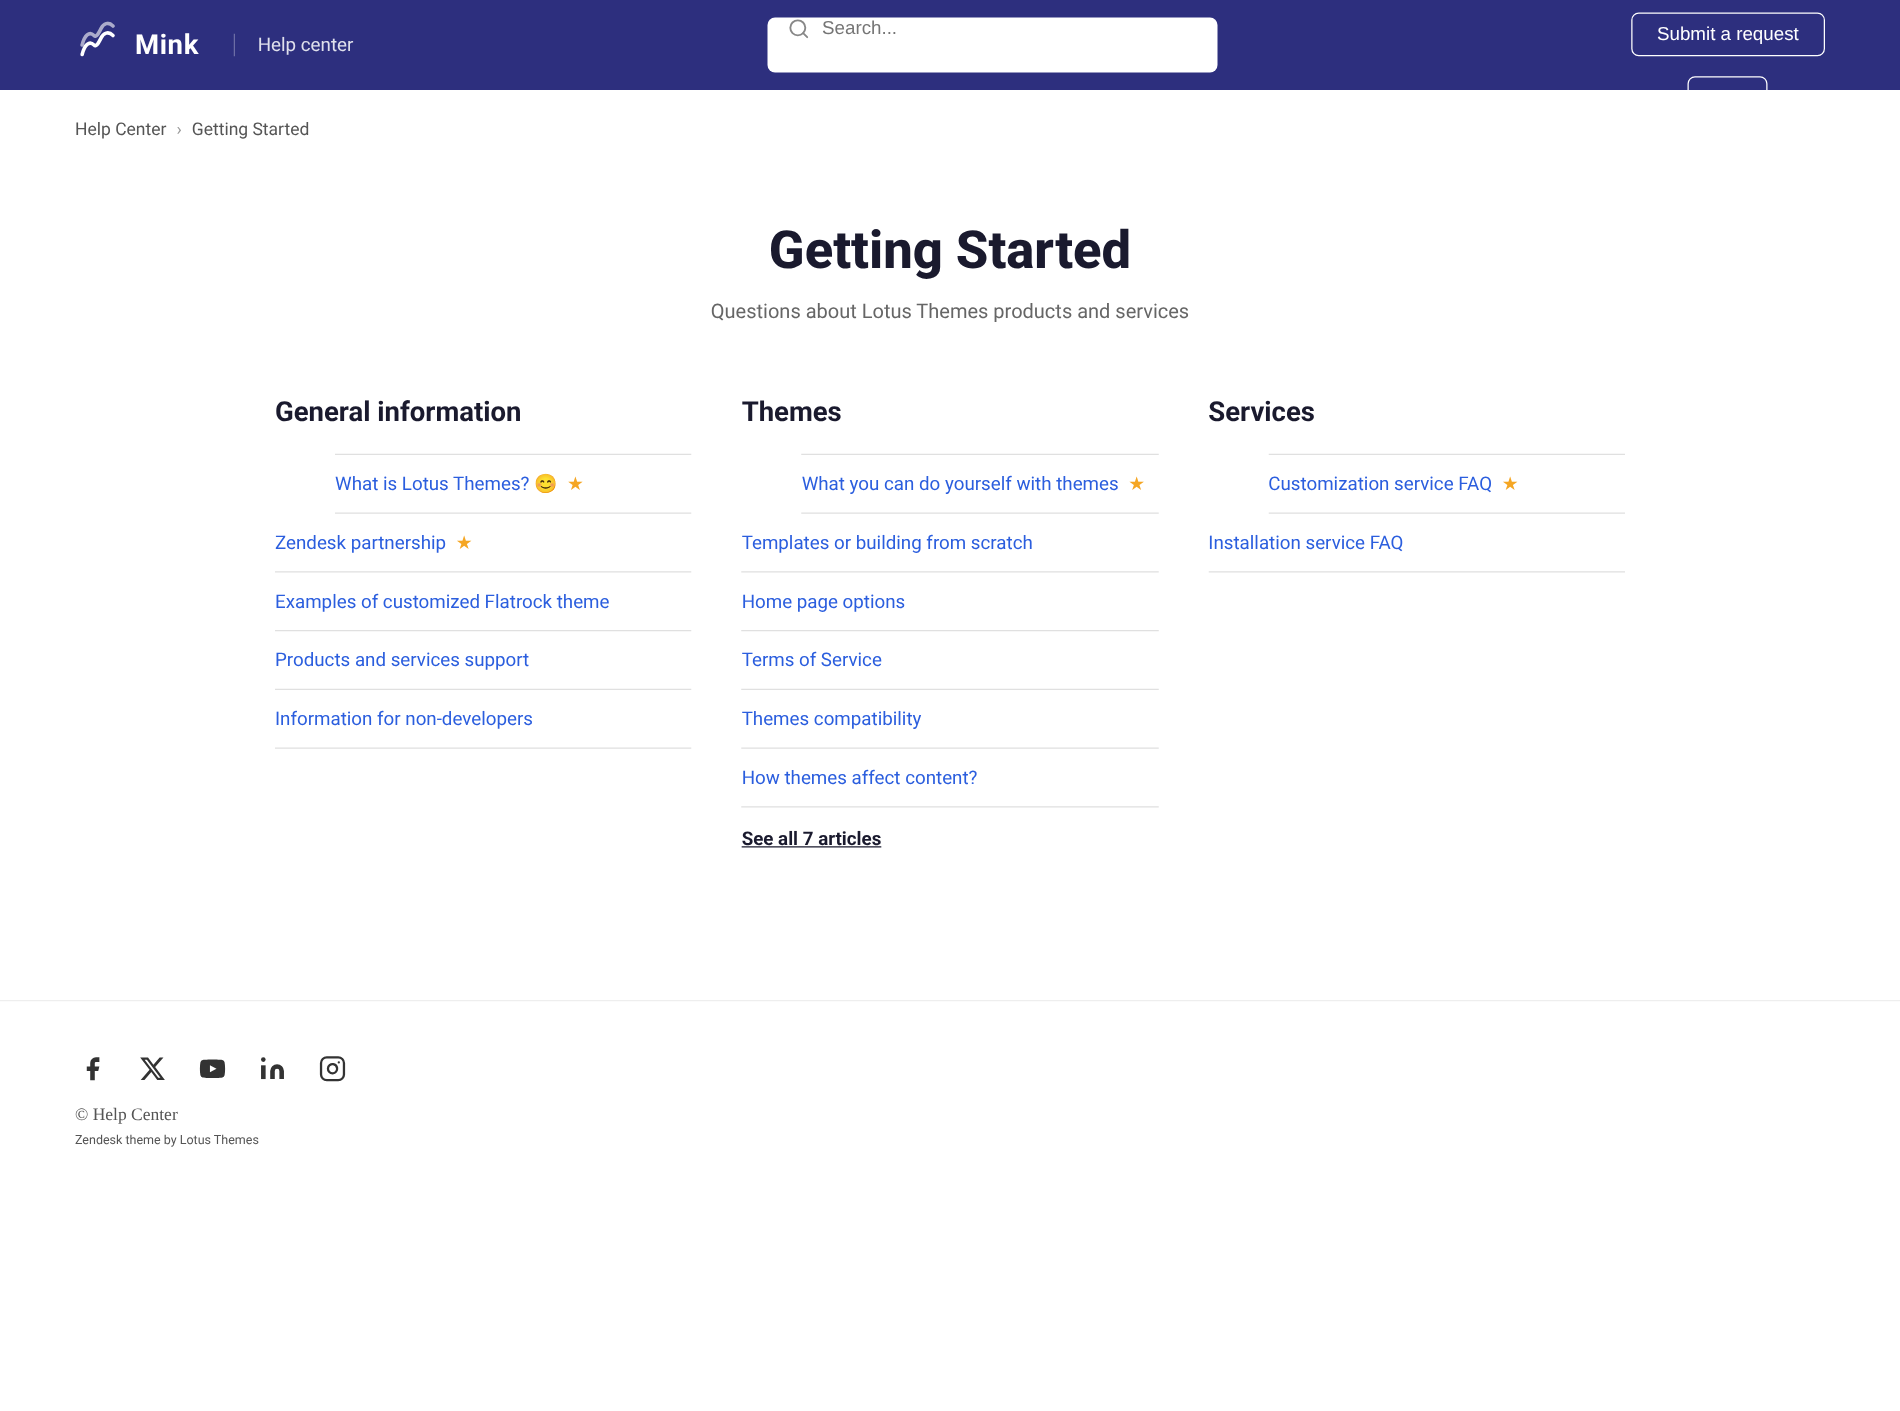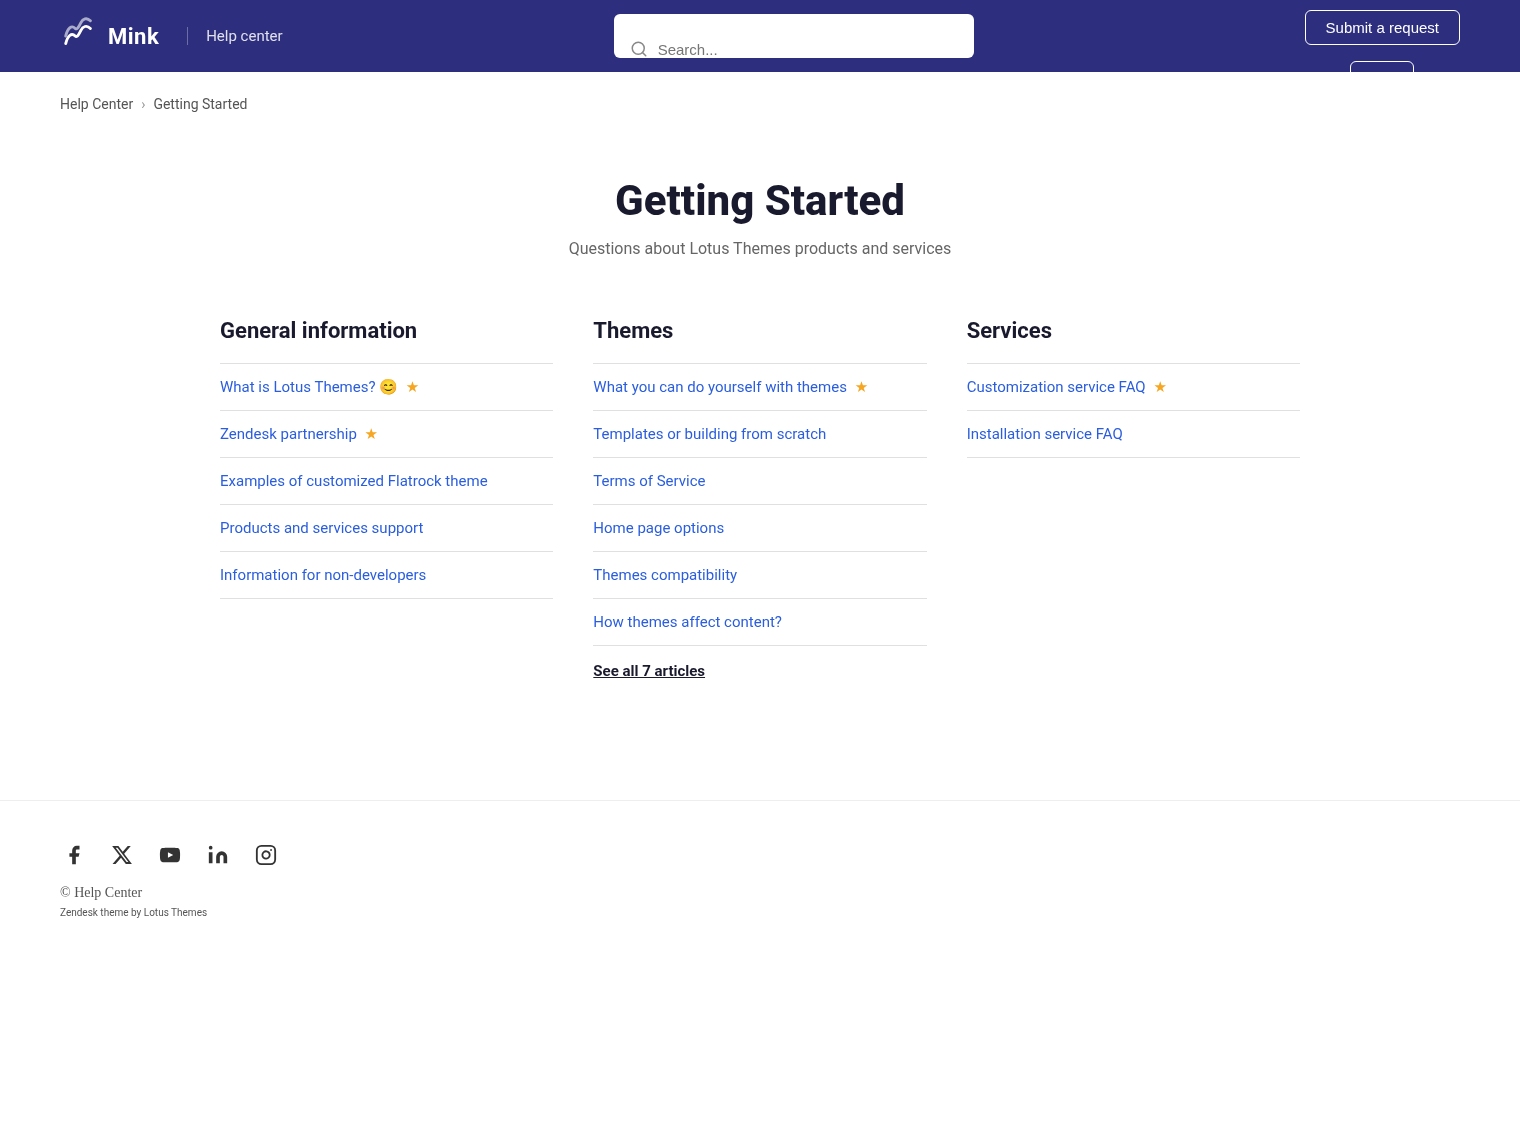--- a/index.html
+++ b/index.html
@@ -55,21 +55,21 @@
 
     .search-container {
       flex: 1;
       display: flex;
       justify-content: center;
       padding: 0 40px;
     }
 
     .search-box {
       display: flex;
-      align-items: flex-end;
+      align-items: flex-start;
       background: #ffffff;
       border-radius: 6px;
       padding: 0 16px;
       width: 360px;
       height: 44px;
       gap: 10px;
     }
 
     .search-icon-svg {
       color: #888;
@@ -191,20 +191,21 @@
       color: #2b5ede;
       text-decoration: none;
       font-size: 15px;
       padding: 14px 0;
       border-bottom: 1px solid #e0e0e0;
       cursor: pointer;
     }
 
     .article-link:first-of-type {
       border-top: 1px solid #e0e0e0;
+      margin-left: 48px;
     }
 
     .star {
       color: #f5a623;
       margin-left: 4px;
     }
 
     .see-all {
       display: inline-block;
       color: #1a1a2e;
@@ -320,24 +321,24 @@
 
   <div class="column">
     <h2 class="column-title">Themes</h2>
     <a href="#" class="article-link">
       What you can do yourself with themes <span class="star">★</span>
     </a>
     <a href="#" class="article-link">
       Templates or building from scratch
     </a>
     <a href="#" class="article-link">
+      Home page options
+    </a>
+    <a href="#" class="article-link">
       Terms of Service
-    </a>
-    <a href="#" class="article-link">
-      Home page options
     </a>
     <a href="#" class="article-link">
       Themes compatibility
     </a>
     <a href="#" class="article-link">
       How themes affect content?
     </a>
     <a href="#" class="see-all">See all 7 articles</a>
   </div>
 

